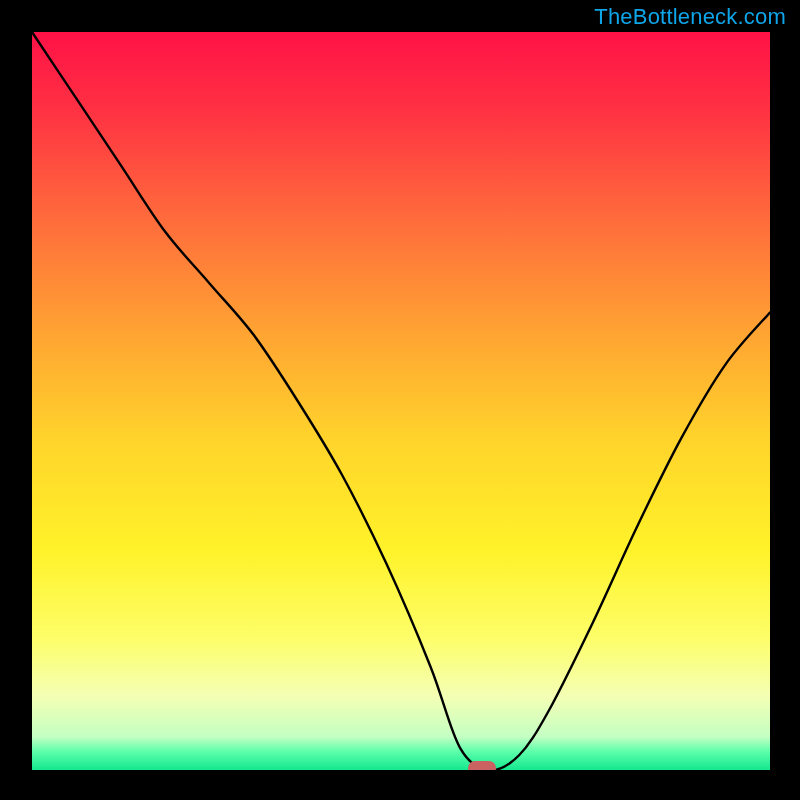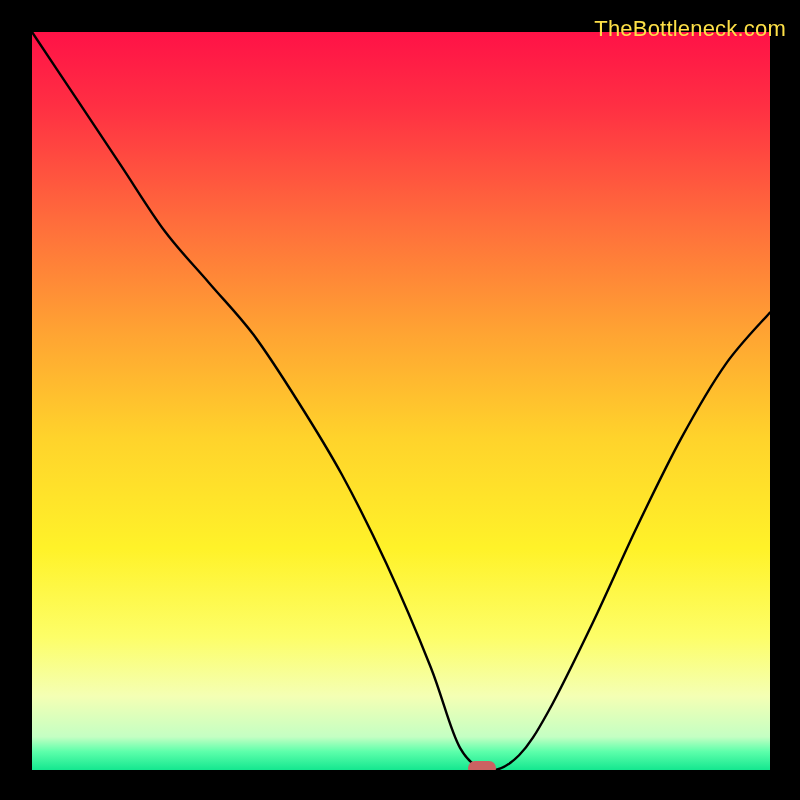--- a/index.html
+++ b/index.html
@@ -12,23 +12,23 @@
     font-family: Arial, Helvetica, sans-serif;
   }
   .frame {
     position: relative;
     width: 800px;
     height: 800px;
     background: #000;
   }
   .watermark {
     position: absolute;
-    top: 16px;
+    top: 4px;
     right: 14px;
-    color: #fde047;
+    color: #0ea5e9;
     font-size: 22px;
     font-weight: 500;
     letter-spacing: 0.2px;
     z-index: 5;
   }
   .plot {
     position: absolute;
     left: 32px;
     top: 32px;
     width: 738px;

